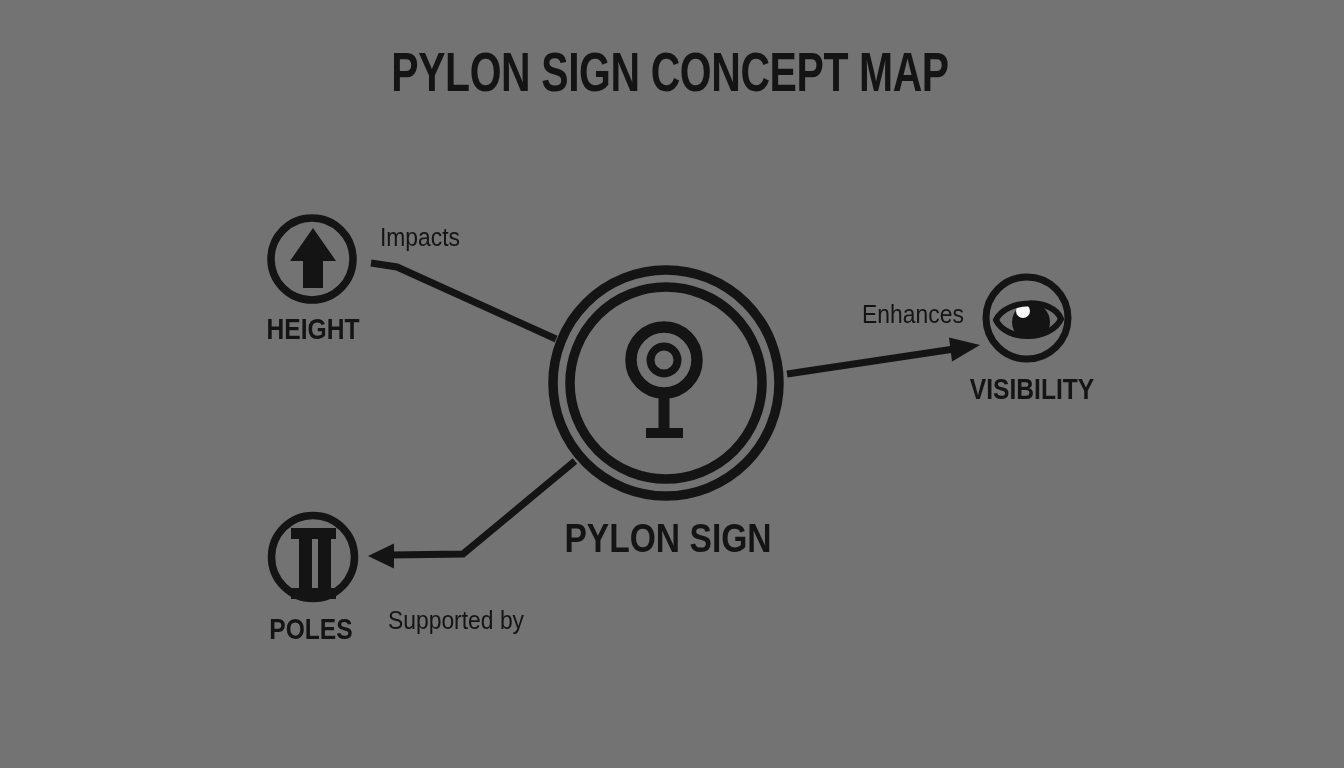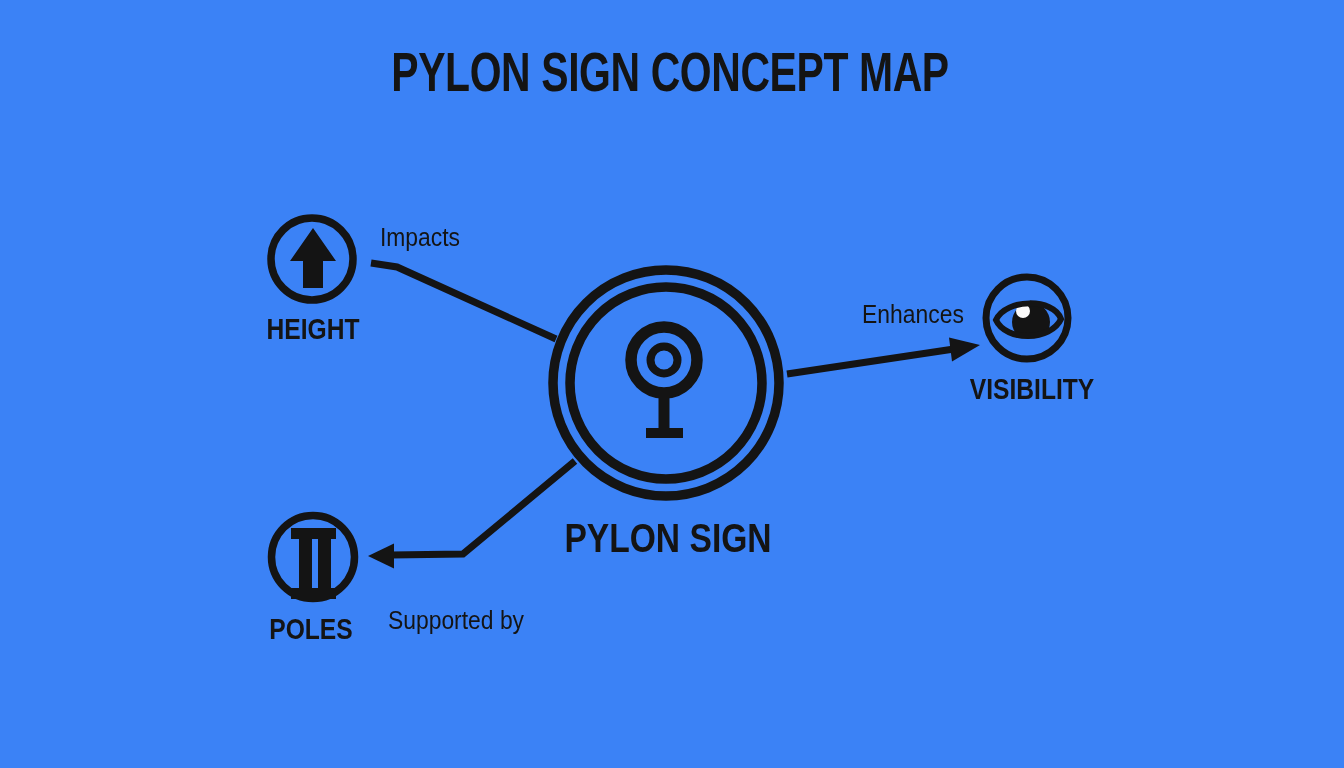--- a/index.html
+++ b/index.html
@@ -1,21 +1,21 @@
 <!DOCTYPE html>
 <html><head>
 <meta charset="utf-8">
 <style>
   html, body { margin: 0; padding: 0; }
   body { background: #ffffff; font-family: "Liberation Sans", sans-serif; }
   .canvas {
     position: relative;
     width: 1344px;
     height: 768px;
-    background: #3b82f6;
+    background: #737373;
     overflow: hidden;
     color: #141414;
   }
   .canvas svg { position: absolute; left: 0; top: 0; }
   .txt {
     position: absolute;
     white-space: nowrap;
     line-height: 1;
     color: #141414;
     transform-origin: center;

